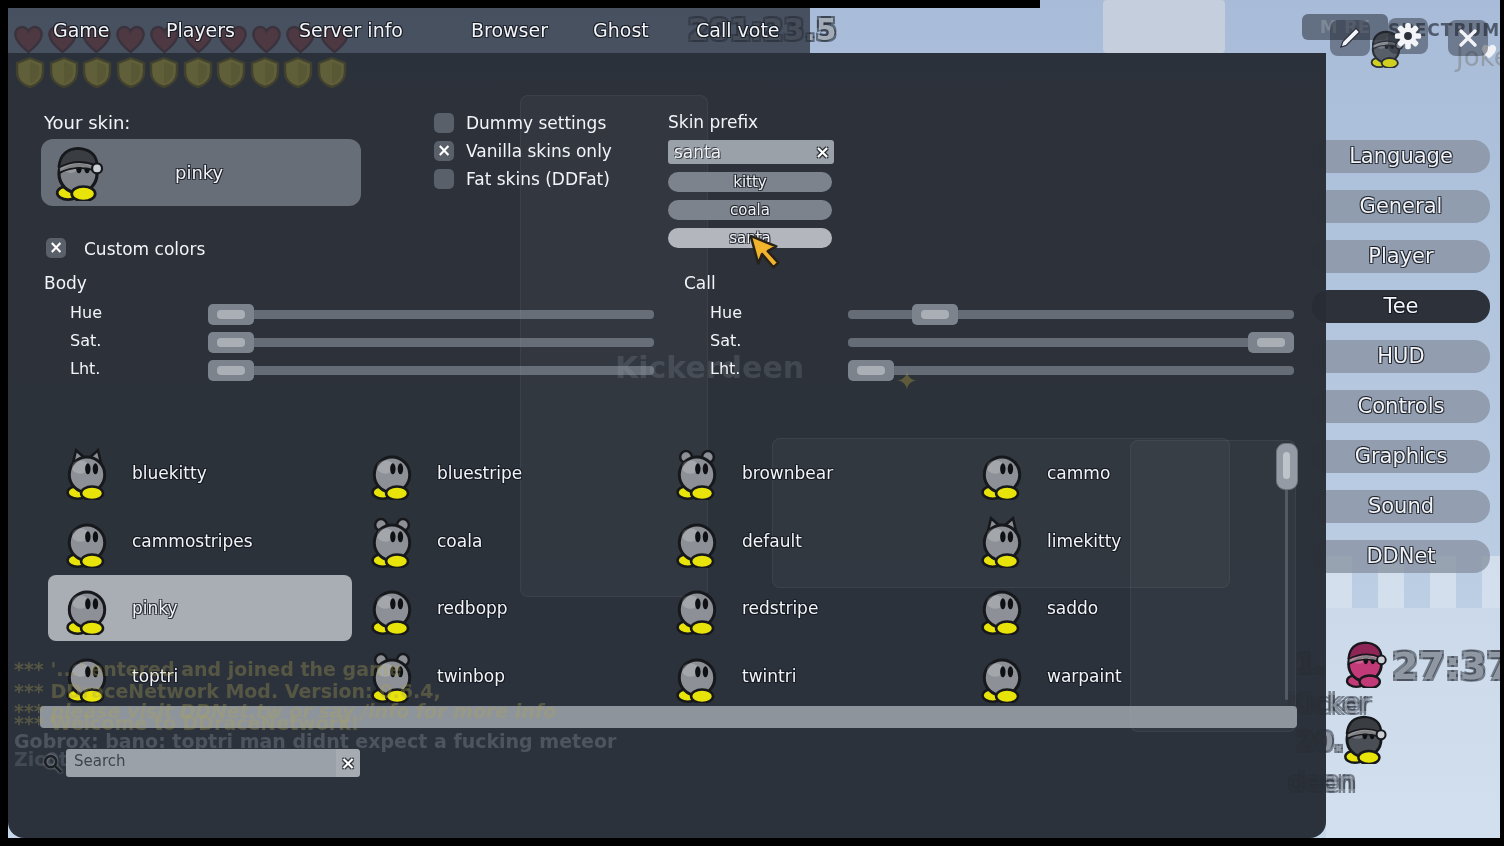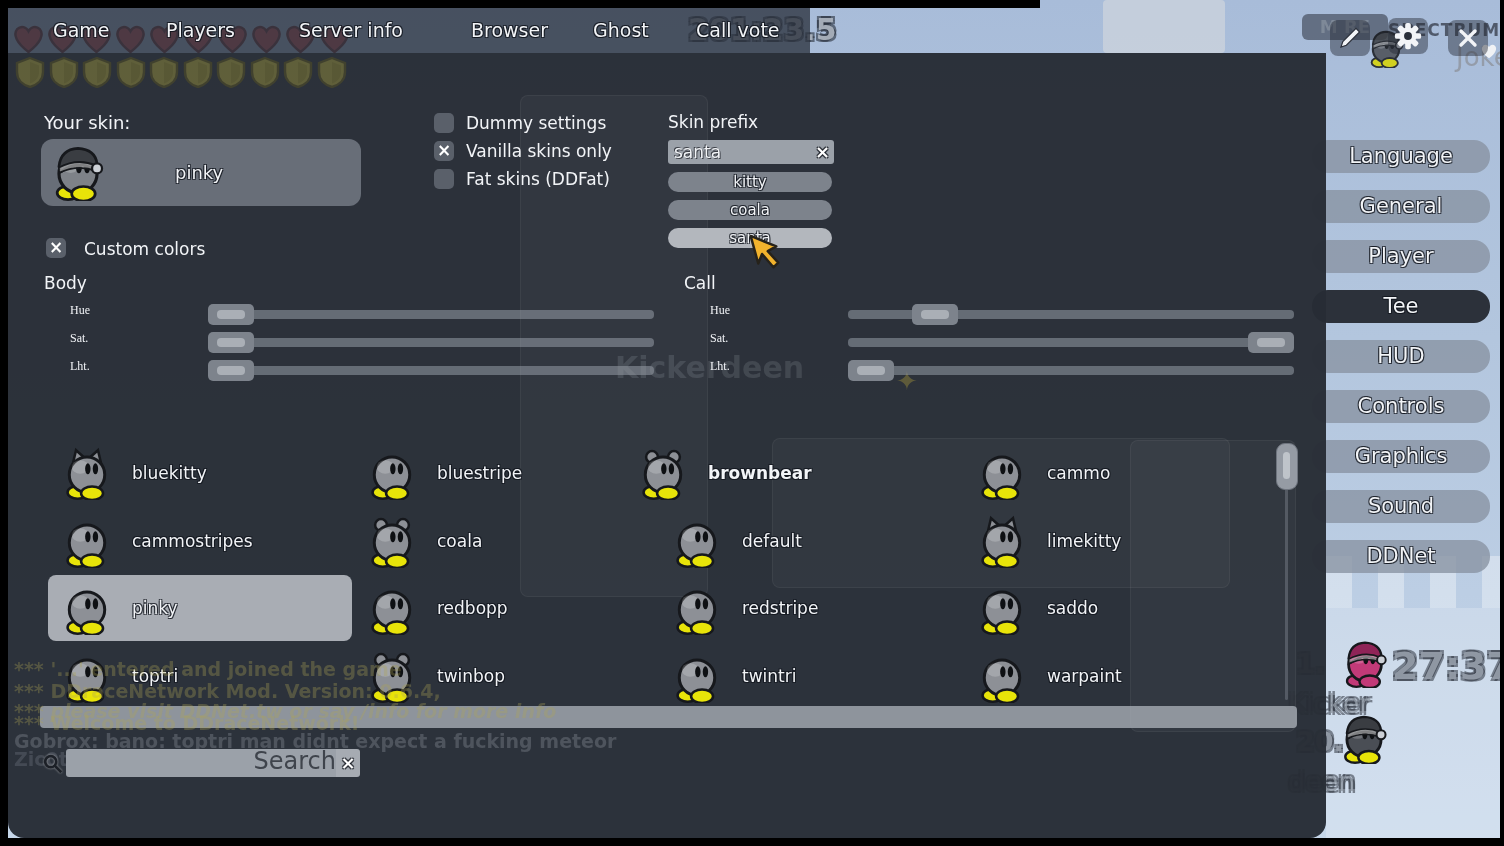--- a/index.html
+++ b/index.html
@@ -33,37 +33,37 @@
     font-size:17px;line-height:19px;text-align:center;font-weight:bold;cursor:pointer;}
   #skin-preview{left:41px;top:139px;width:320px;height:67px;background:#686e78;border-radius:12px;}
   .prefix-input{left:668px;top:140px;width:166px;height:24px;background:#9ba1a9;border-radius:3px;}
   .prefix-input input{position:absolute;left:0;top:0;width:140px;height:24px;border:0;background:transparent;
     font-family:inherit;font-size:17px;color:#f2f4f7;padding:0 0 0 6px;outline:none;
     text-shadow:-1px -1px 0 rgba(18,22,29,.7),1px 1px 0 rgba(18,22,29,.7);}
   .xbtn{font-size:18px;font-weight:bold;color:#fff;cursor:pointer;}
   .preset-btn{position:absolute;left:668px;width:164px;height:20px;border-radius:10px;background:#7d838c;
     text-align:center;font-size:15px;line-height:20px;cursor:pointer;}
   .preset-btn.hovered{background:#b3b7bd;}
-  .slider-label{position:absolute;font-size:12px;font-family:Liberation Serif, serif;}
+  .slider-label{position:absolute;font-size:16px;}
   .slider-track{position:absolute;height:9px;border-radius:4px;background:rgba(150,156,165,.55);cursor:pointer;}
   .slider-handle{position:absolute;width:46px;height:21px;border-radius:5px;background:#7d838c;cursor:grab;}
   .slider-handle::after{content:"";position:absolute;left:9px;top:6px;width:28px;height:9px;border-radius:4px;background:#aaafb6;}
   #skins-header{left:40px;top:411px;width:1257px;height:25px;background:rgba(154,160,169,.9);
     border-radius:4px;text-align:center;font-size:17px;line-height:25px;}
   .skin-item{position:absolute;width:304px;height:66px;border-radius:8px;cursor:pointer;}
   .skin-item.selected{background:#a9adb4;}
   .skin-name{position:absolute;left:84px;top:0;height:66px;line-height:66px;font-size:17px;}
   .tee-wrap{position:absolute;left:12px;top:6px;width:54px;height:54px;}
   #bottom-bar{left:40px;top:706px;width:1257px;height:22px;background:rgba(160,166,174,.85);border-radius:4px;}
   #scroll-track{left:1285px;top:444px;width:3px;height:256px;background:rgba(150,156,165,.35);border-radius:2px;}
   #scroll-thumb{left:1276px;top:443px;width:20px;height:45px;background:#959ba4;border-radius:9px;border:1px solid #6e747e;}
   #scroll-thumb::after{content:"";position:absolute;left:6px;top:8px;width:7px;height:27px;border-radius:4px;background:#bfc4ca;}
   #search-box{left:66px;top:749px;width:270px;height:28px;background:#9ba1a9;border-radius:3px 0 0 3px;}
   #search-box input{position:absolute;left:0;top:0;width:262px;height:24px;border:0;background:transparent;
-    font-family:inherit;font-size:24px;color:#3f444c;padding:0 0 0 8px;outline:none;text-align:right;}
+    font-family:inherit;font-size:15px;color:#3f444c;padding:0 0 0 8px;outline:none;}
   #search-box input::placeholder{color:#3f444c;opacity:1;}
   #search-clear{left:336px;top:749px;width:24px;height:28px;background:#a6abb2;border-radius:0 3px 3px 0;
     text-align:center;line-height:28px;}
   
   .side-tab{position:absolute;left:1312px;width:178px;height:33px;border-radius:16px;
     background:rgba(136,146,161,.78);text-align:center;font-size:21px;line-height:33px;cursor:pointer;}
   .side-tab.active{background:rgba(39,44,53,.97);}
   
   .chat-line{position:absolute;left:14px;font-size:19px;font-weight:bold;white-space:nowrap;}
   .ghost-tile{position:absolute;background:rgba(255,255,255,.03);border:1px solid rgba(255,255,255,.05);border-radius:8px;}
@@ -329,21 +329,21 @@
 
     <ellipse cx="21" cy="55" rx="12" ry="7.5" fill="#e8e409" stroke="#16181c" stroke-width="3"></ellipse>
     <circle cx="32" cy="34" r="21" fill="#8d9096" stroke="#16181c" stroke-width="3.5"></circle>
     <ellipse cx="24" cy="25" rx="10" ry="8" fill="rgba(255,255,255,.20)"></ellipse>
     <ellipse cx="38" cy="56" rx="13" ry="8" fill="#e8e409" stroke="#16181c" stroke-width="3"></ellipse>
     <ellipse cx="33" cy="27" rx="3.2" ry="6.5" fill="#0e1013"></ellipse>
     <ellipse cx="42" cy="27" rx="3.2" ry="6.5" fill="#0e1013"></ellipse>
     </svg></div>
         <div class="skin-name white outline">bluestripe</div>
       </div>
-      <div class="skin-item" style="left: 624px; top: 440px; font-weight: bold;">
+      <div class="skin-item" style="left: 658px; top: 440px;">
         <div class="tee-wrap"><svg width="54" height="54" viewBox="0 0 64 64">
     <circle cx="19" cy="13" r="7" fill="#8d9096" stroke="#16181c" stroke-width="3"></circle>
             <circle cx="45" cy="13" r="7" fill="#8d9096" stroke="#16181c" stroke-width="3"></circle>
     <ellipse cx="21" cy="55" rx="12" ry="7.5" fill="#e8e409" stroke="#16181c" stroke-width="3"></ellipse>
     <circle cx="32" cy="34" r="21" fill="#8d9096" stroke="#16181c" stroke-width="3.5"></circle>
     <ellipse cx="24" cy="25" rx="10" ry="8" fill="rgba(255,255,255,.20)"></ellipse>
     <ellipse cx="38" cy="56" rx="13" ry="8" fill="#e8e409" stroke="#16181c" stroke-width="3"></ellipse>
     <ellipse cx="33" cy="27" rx="3.2" ry="6.5" fill="#0e1013"></ellipse>
     <ellipse cx="42" cy="27" rx="3.2" ry="6.5" fill="#0e1013"></ellipse>
     </svg></div>

